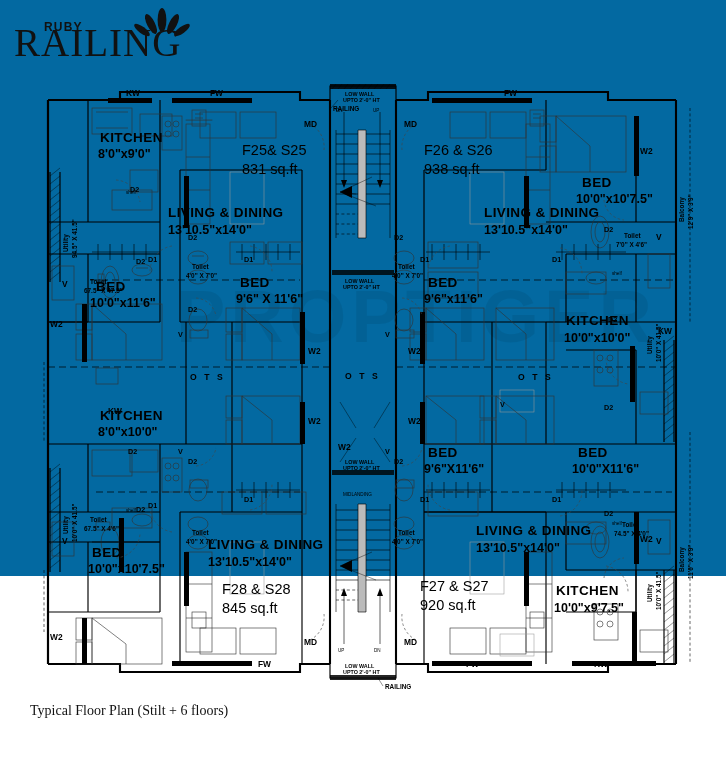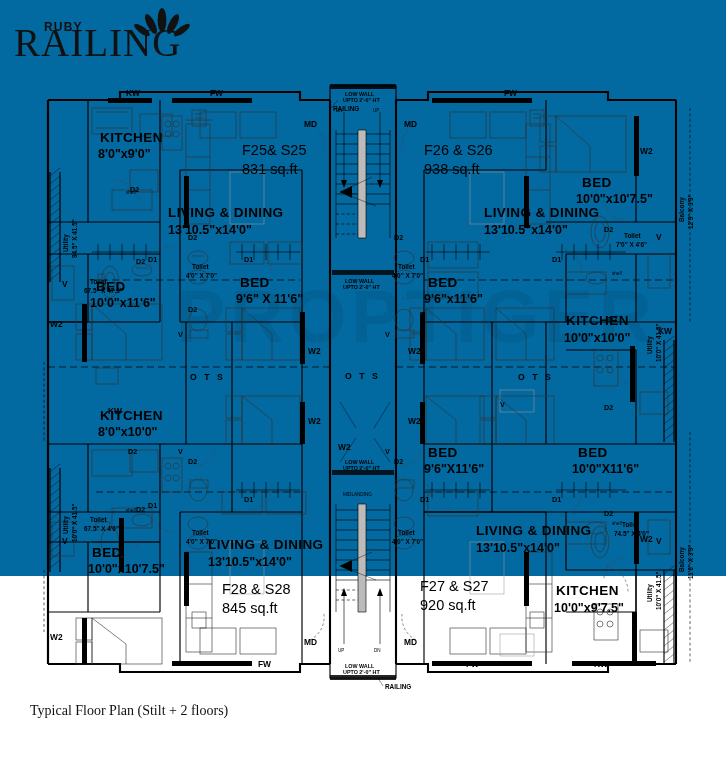--- a/index.html
+++ b/index.html
@@ -611,16 +611,16 @@
 
       <text class="tiny" x="126" y="122">shelf</text>
       <text class="tiny" x="126" y="440">shelf</text>
       <text class="tiny" x="612" y="203">shelf</text>
       <text class="tiny" x="612" y="453">shelf</text>
     </g>
 
   </svg>
 
   <div class="footer">
-    <div class="typ">Typical Floor Plan (Stilt + 2 floors)</div>
+    <div class="typ">Typical Floor Plan (Stilt + 6 floors)</div>
   </div>
 
 </div>
 
 </body></html>

